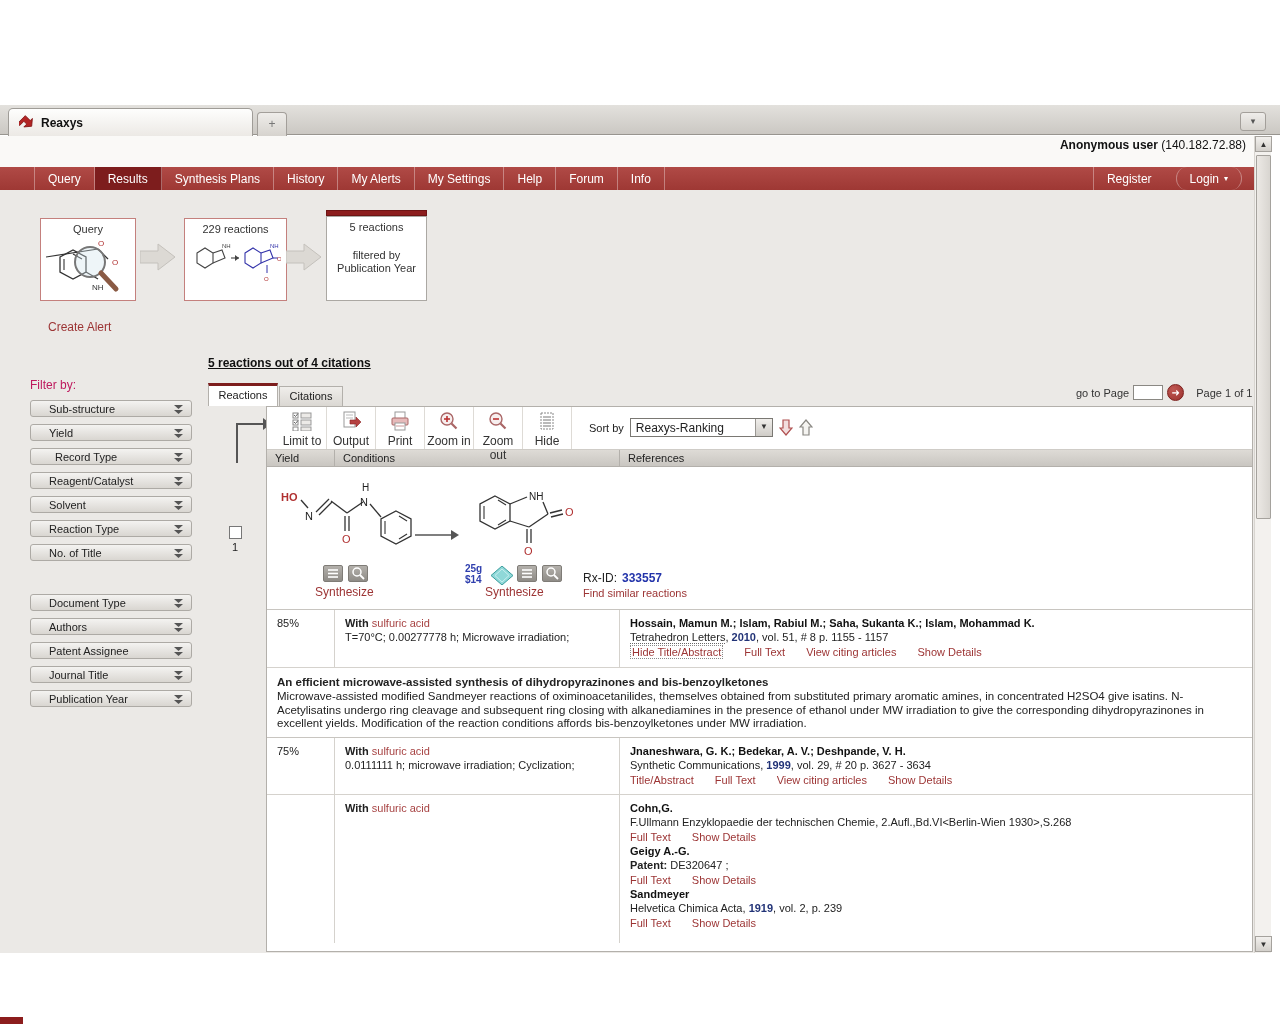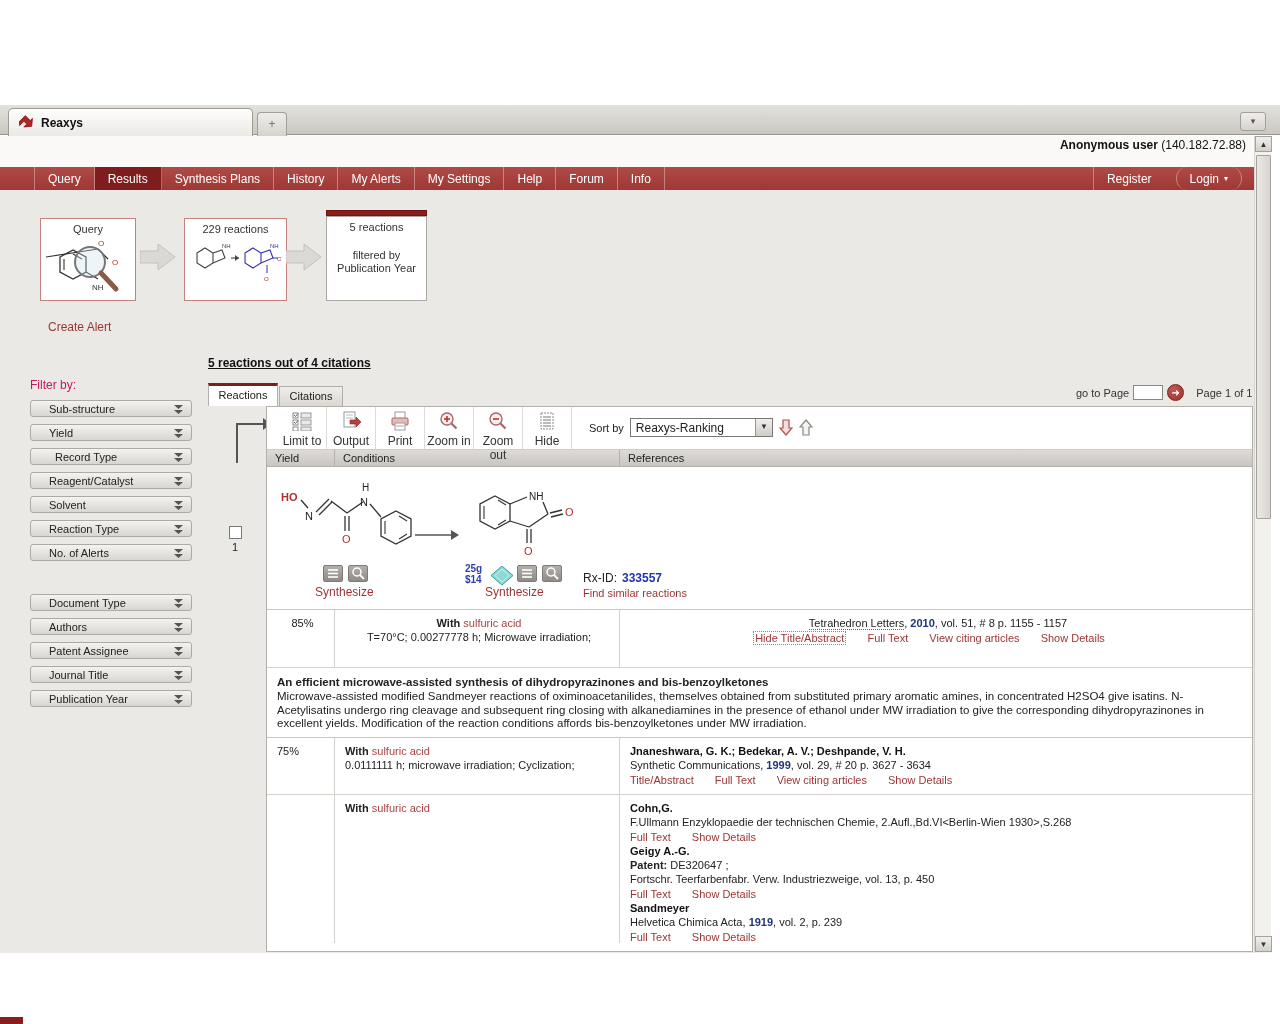--- a/index.html
+++ b/index.html
@@ -259,21 +259,21 @@
         </svg>
       </div>
     <div class="fbtn" style="top:330px;">
         <span>Reaction Type</span>
       <svg width="9" height="10" viewBox="0 0 9 10">
           <polygon points="0,0 9,0 4.5,4" fill="#555"></polygon>
           <polygon points="0,5 9,5 4.5,9" fill="#555"></polygon>
         </svg>
       </div>
     <div class="fbtn" style="top:354px;">
-        <span>No. of Alerts</span>
+        <span>No. of Title</span>
       <svg width="9" height="10" viewBox="0 0 9 10">
           <polygon points="0,0 9,0 4.5,4" fill="#555"></polygon>
           <polygon points="0,5 9,5 4.5,9" fill="#555"></polygon>
         </svg>
       </div>
 
     <div class="fbtn" style="top:404px;">
         <span>Document Type</span>
       <svg width="9" height="10" viewBox="0 0 9 10">
           <polygon points="0,0 9,0 4.5,4" fill="#555"></polygon>
@@ -492,27 +492,28 @@
           </span>
         </div>
         <div class="syn-label" style="position:absolute; left:218px; top:118px;">Synthesize</div>
 
         <div class="rxid-line">
           <span>Rx-ID:</span><span class="num">333557</span>
         </div>
         <div class="findsim">Find similar reactions</div>
       </div>
 
-      <div class="drow" style="height:58px;text-align:center;">
+      <div class="drow" style="height:58px;">
         <div class="cell c1"><span>85%</span></div>
         <div class="cell c2">
           <div class="ln"><b>With</b> <span class="reagent">sulfuric acid</span></div>
           <div class="ln">T=70°C; 0.00277778 h; Microwave irradiation;</div>
         </div>
         <div class="cell c3">
+          <div class="ln authors">Hossain, Mamun M.; Islam, Rabiul M.; Saha, Sukanta K.; Islam, Mohammad K.</div>
           <div class="ln">
             <span class="journal">Tetrahedron Letters</span><span>,</span>
             <span class="yr">2010</span><span>,  vol. 51,  # 8   p. 1155 - 1157</span>
           </div>
           <div class="ln reflinks">
             <span class="rlink dotted">Hide Title/Abstract</span>
             <span class="rlink">Full Text</span>
             <span class="rlink">View citing articles</span>
             <span class="rlink">Show Details</span>
           </div>
@@ -552,21 +553,20 @@
         </div>
         <div class="cell c3">
           <div class="ln authors">Cohn,G.</div>
           <div class="ln">F.Ullmann Enzyklopaedie der technischen Chemie, 2.Aufl.,Bd.VI&lt;Berlin-Wien 1930&gt;,S.268</div>
           <div class="ln reflinks">
             <span class="rlink">Full Text</span>
             <span class="rlink">Show Details</span>
           </div>
           <div class="ln authors">Geigy A.-G.</div>
           <div class="ln"><b>Patent:</b> <span>DE320647  ;</span></div>
-          <div class="ln">Fortschr. Teerfarbenfabr. Verw. Industriezweige,  vol. 13,  p. 450</div>
           <div class="ln reflinks">
             <span class="rlink">Full Text</span>
             <span class="rlink">Show Details</span>
           </div>
           <div class="ln authors">Sandmeyer</div>
           <div class="ln">
             <span>Helvetica Chimica Acta</span><span>,</span>
             <span class="yr">1919</span><span>,  vol. 2,  p. 239</span>
           </div>
           <div class="ln reflinks">

